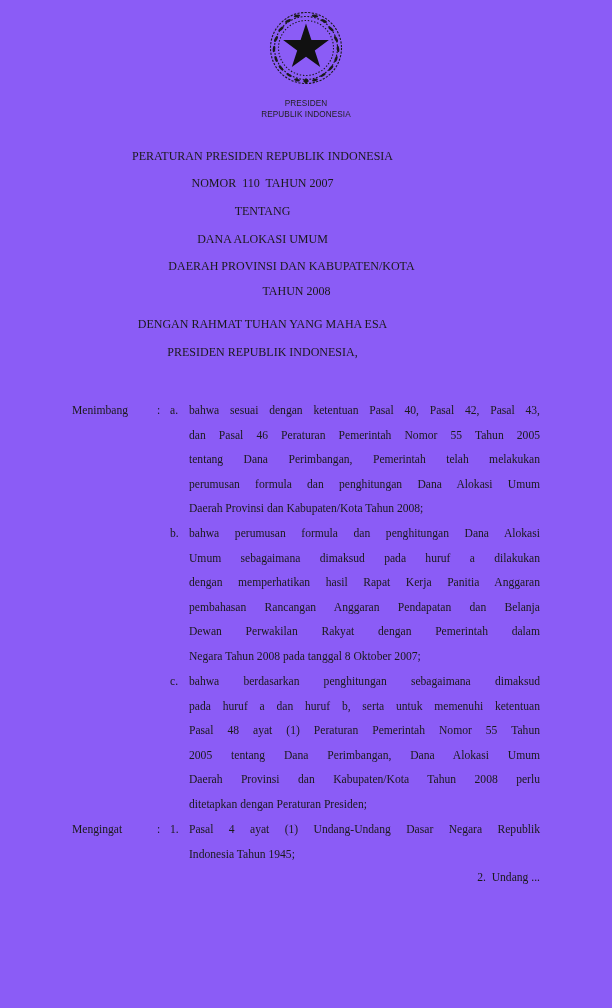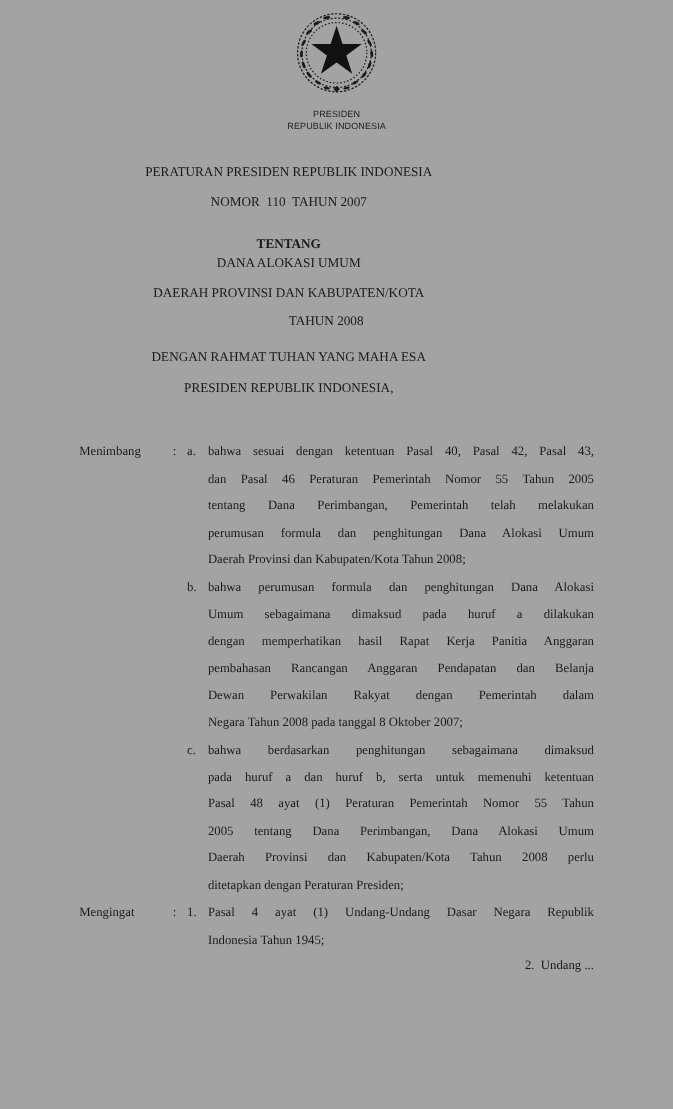--- a/index.html
+++ b/index.html
@@ -13,21 +13,21 @@
       position: relative;
       overflow: hidden;
       color: #1a1a1a;
       font-family: "Liberation Serif", "DejaVu Serif", serif;
     }
     .page {
       position: absolute;
       left: 0; top: 0;
       width: 612px;
       height: 1008px;
-      background: #a3a3a3;
+      background: #8b5cf6;
     }
     .emblem {
       position: absolute;
       left: 267px;
       top: 9px;
       width: 78px;
       height: 78px;
     }
     .emblem svg { width: 78px; height: 78px; display: block; }
     .caption {
@@ -142,23 +142,23 @@
 
       <polygon fill="#111111" points="39,14.5 44.4,31.1 61.9,31.1 47.8,41.4 53.2,58 39,47.8 24.8,58 30.2,41.4 16.1,31.1 33.6,31.1"></polygon>
     </svg>
   </div>
 
   <div class="caption l1">PRESIDEN</div>
   <div class="caption l2">REPUBLIK INDONESIA</div>
 
   <div class="center-line" style="top:148px;">PERATURAN PRESIDEN REPUBLIK INDONESIA</div>
   <div class="center-line" style="top:175px; white-space:pre;">NOMOR  110  TAHUN 2007</div>
-  <div class="center-line" style="top:213px;font-weight:bold;">TENTANG</div>
+  <div class="center-line" style="top:203px;">TENTANG</div>
   <div class="center-line" style="top:231px;">DANA ALOKASI UMUM</div>
-  <div class="center-line" style="top:258px;">DAERAH PROVINSI DAN KABUPATEN/KOTA</div>
+  <div class="center-line" style="top:258px;padding-left:29px;">DAERAH PROVINSI DAN KABUPATEN/KOTA</div>
   <div class="center-line" style="top:283px;margin-left:34px;">TAHUN 2008</div>
 
   <div class="center-line" style="top:316px;">DENGAN RAHMAT TUHAN YANG MAHA ESA</div>
   <div class="center-line" style="top:344px;text-align:center;">PRESIDEN REPUBLIK INDONESIA,</div>
 
   <div class="section-label" style="top:403px;">Menimbang</div>
   <div class="colon" style="top:403px;">:</div>
 
   <div class="marker" style="top:403px;">a.</div>
   <div class="para" style="top:399px;">

